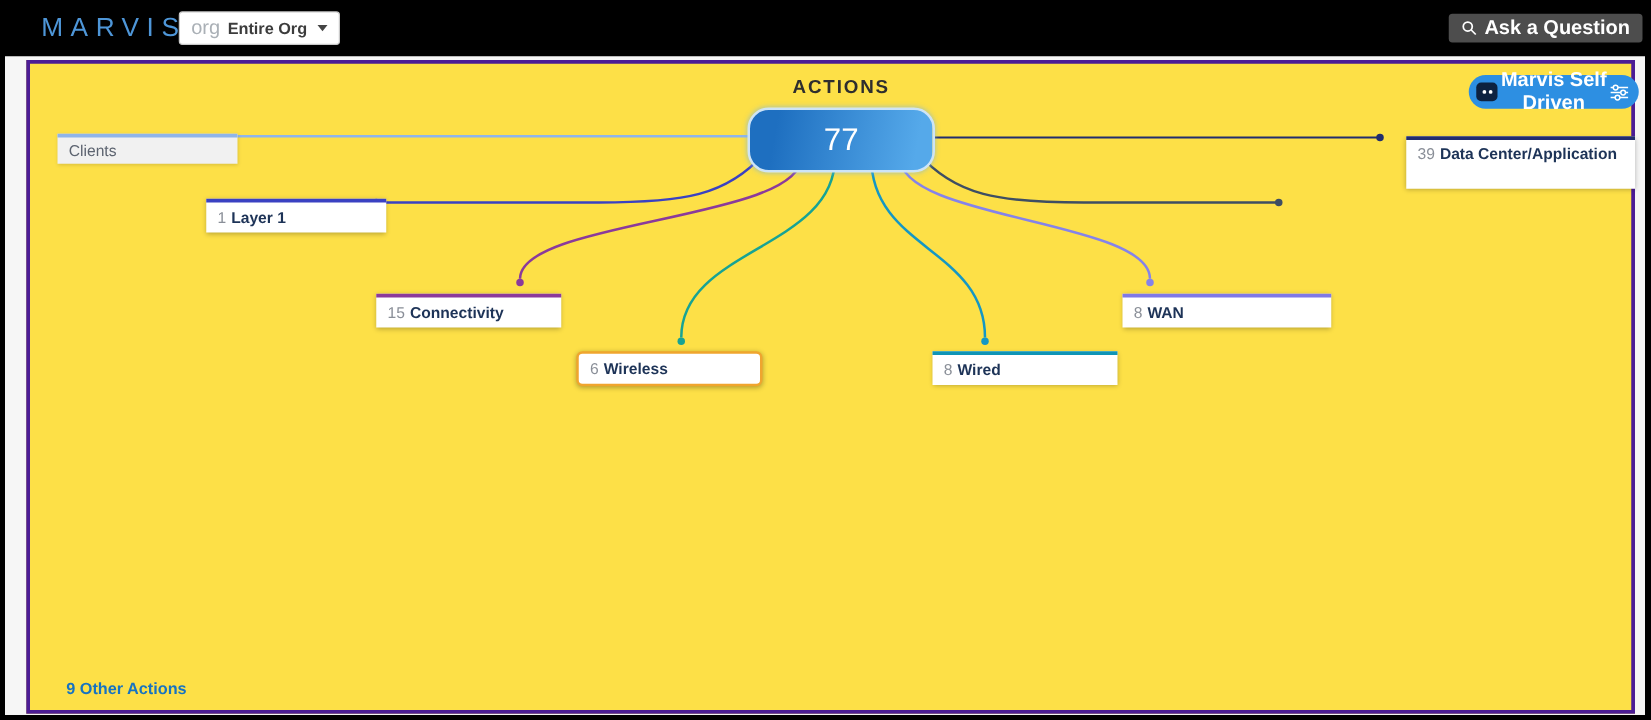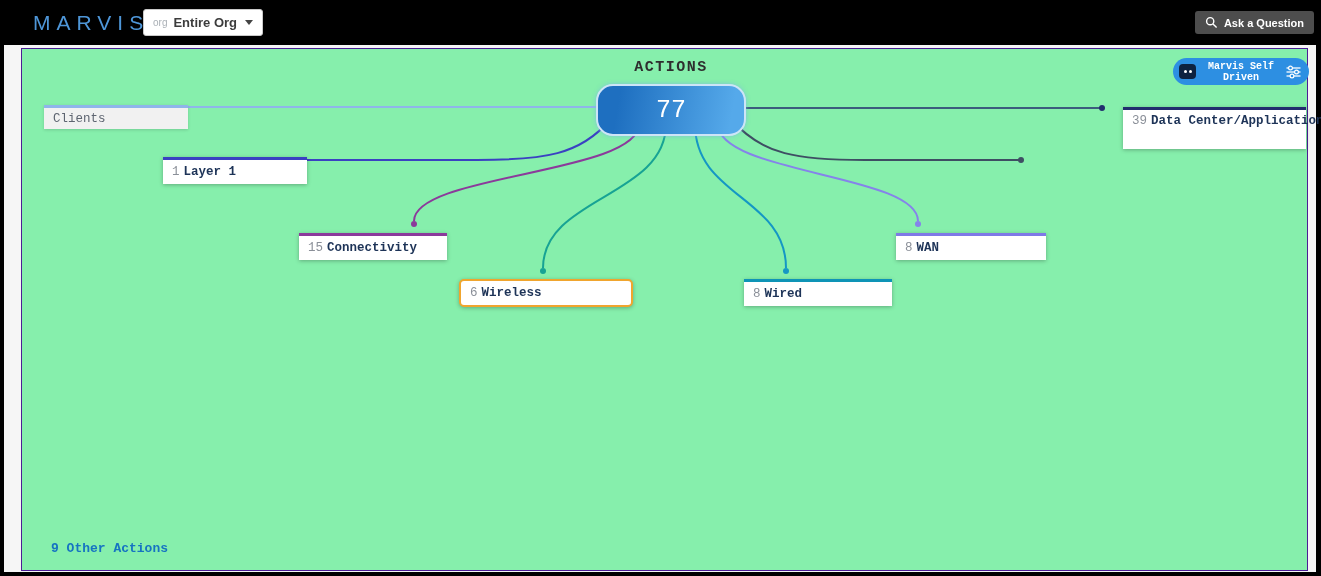--- a/index.html
+++ b/index.html
@@ -7,48 +7,48 @@
   body { font-family:"Liberation Sans", sans-serif; }
   #screen { position:relative; width:1321px; height:576px; background:#000; overflow:hidden; }
 
   
   #topbar { position:absolute; left:0; top:0; width:100%; height:45px; background:#000; }
   #logo { position:absolute; left:22px; top:11px; font-size:21px; letter-spacing:6px;
           color:#4e96d8; font-weight:400;margin-left:11px; }
   #org-select { position:absolute; left:143px; top:9px; height:27px; background:#fff;
           border:1px solid #c9c9c9; border-radius:3px; display:flex; align-items:center;
           padding:0 9px; cursor:pointer; }
-  #org-select .org-tag { color:#aab0b6; font-size:10px; margin-right:6px; }
+  #org-select .org-tag { color:#aab0b6; font-size:16px; margin-right:6px; }
   #org-select .org-val { color:#3c3c3c; font-size:13px; font-weight:600;text-align:right; }
   #org-select .caret { margin-left:8px; width:0; height:0; border-left:4px solid transparent;
           border-right:4px solid transparent; border-top:5px solid #444; }
   #ask-btn { position:absolute; right:7px; top:11px; height:23px; background:#4d4d4d;
           border-radius:3px; display:flex; align-items:center; padding:0 10px; cursor:pointer; }
-  #ask-btn span { color:#fff; font-size:11px; font-weight:600; margin-left:6px;text-align:center; }
+  #ask-btn span { color:#fff; font-size:16px; font-weight:600; margin-left:6px;text-align:center; }
 
   
   #page { position:absolute; left:4px; right:5px; top:45px; bottom:4px; background:#f6f6f6; }
-  #card { position:absolute; left:17px; top:3px; right:8px; bottom:1px; background:#86efac;
-          border:1px solid #4c1d95;font-family:Liberation Mono, monospace; }
+  #card { position:absolute; left:17px; top:3px; right:8px; bottom:1px; background:#fde047;
+          border:3px solid #4c1d95; }
 
   #actions-title { position:absolute; left:574px; top:10px; width:150px; text-align:center;
           font-size:15px; font-weight:700; letter-spacing:1.5px; color:#2e2e2e; }
   #total-pill { position:absolute; left:574px; top:35px; width:150px; height:52px;
           border-radius:17px; background:linear-gradient(100deg,#1e6fc0 15%,#55a9ea 90%);
           border:2px solid #cde4f7; box-shadow:0 0 4px rgba(120,180,235,.7);
           display:flex; align-items:center; justify-content:center; cursor:pointer; z-index:5; }
   #total-pill span { color:#fff; font-size:25px; font-weight:400; }
 
   #self-driven { position:absolute; left:1151px; top:9px; width:136px; height:27px;
           background:#2d8fe2; border-radius:14px; display:flex; align-items:center;
           padding:0 8px 0 6px; cursor:pointer; z-index:6; }
   #self-driven .bot { width:17px; height:15px; background:#0d2240; border-radius:4px;
           display:flex; align-items:center; justify-content:center; gap:2px; flex:0 0 auto; }
   #self-driven .bot i { width:3px; height:3px; background:#fff; border-radius:50%; display:block; }
-  #self-driven .sd-label { color:#fff; font-size:10px; font-weight:600; flex:1; text-align:center; }
+  #self-driven .sd-label { color:#fff; font-size:16px; font-weight:600; flex:1; text-align:center; }
 
   #links-svg { position:absolute; left:0; top:0; width:1287px; height:522px; }
 
   
   .node { position:absolute; height:27px; background:#fff; border-top:3px solid #888;
           box-shadow:0 1px 4px rgba(0,0,0,.28); font-size:12.5px; padding:5px 9px 0 9px;
           white-space:nowrap; cursor:pointer; z-index:4; }
   .node .num { color:#8a8f98; margin-right:4px; }
   .node .lbl { color:#1d3357; font-weight:700; }
   .node.muted { background:#f1f1f1; box-shadow:0 1px 3px rgba(0,0,0,.15); }
@@ -133,25 +133,25 @@
 
       <div class="node" style="left: 141px; top: 108px; width: 144px; border-top-color: rgb(58, 65, 194);">
         <span class="num">1</span><span class="lbl">Layer 1</span>
       </div>
 
 
       <div class="node" style="left: 277px; top: 184px; width: 148px; border-top-color: rgb(139, 58, 155);">
         <span class="num">15</span><span class="lbl">Connectivity</span>
       </div>
 
-      <div class="node" style="left: 874px; top: 184px; width: 150px; border-top-color: rgb(127, 121, 230);">
+      <div class="node" style="left: 874px; top: 184px; width: 167px; border-top-color: rgb(127, 121, 230);">
         <span class="num">8</span><span class="lbl">WAN</span>
       </div>
 
-      <div class="node selected" style="left: 437px; top: 230px; width: 174px; border-color: rgb(240, 165, 46);">
+      <div class="node selected" style="left: 437px; top: 230px; width: 149px; border-color: rgb(240, 165, 46);">
         <span class="num">6</span><span class="lbl">Wireless</span>
       </div>
 
       <div class="node" style="left: 722px; top: 230px; width: 148px; border-top-color: rgb(14, 148, 182);">
         <span class="num">8</span><span class="lbl">Wired</span>
       </div>
 
       <div id="other-actions">9 Other Actions</div>
 
     </div>

